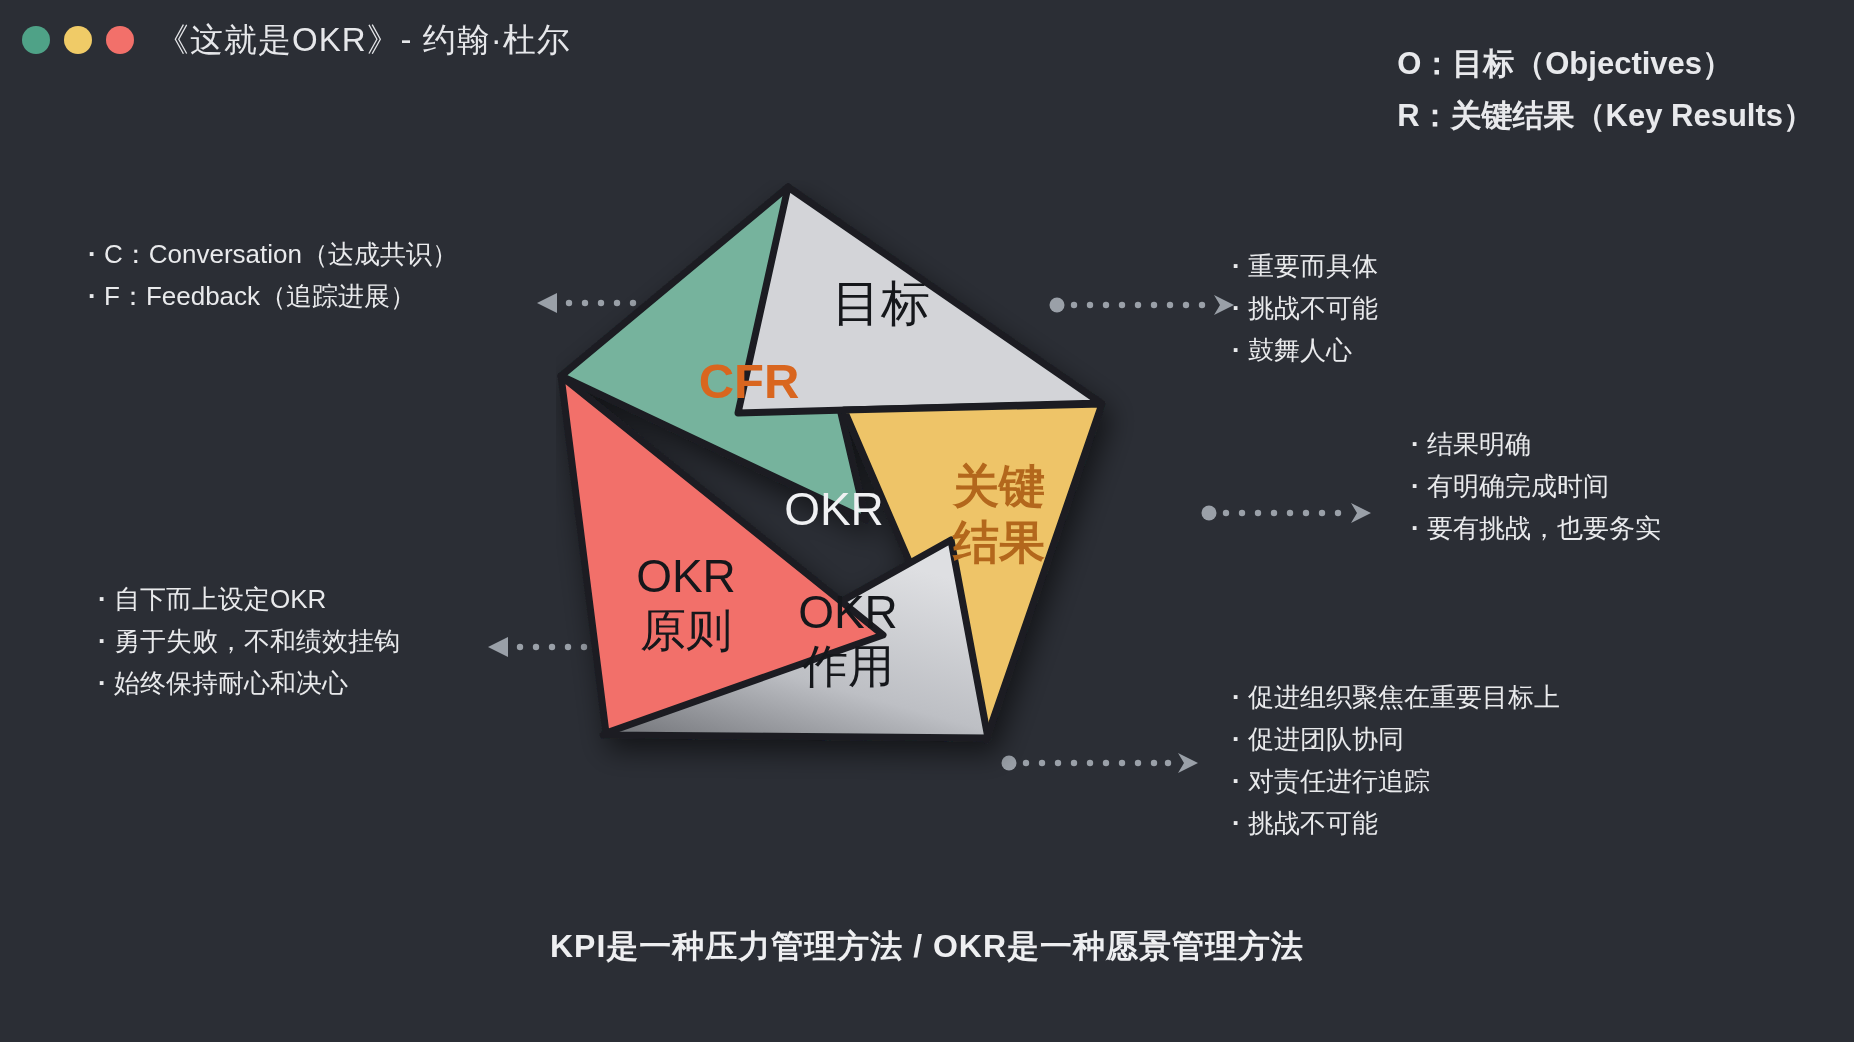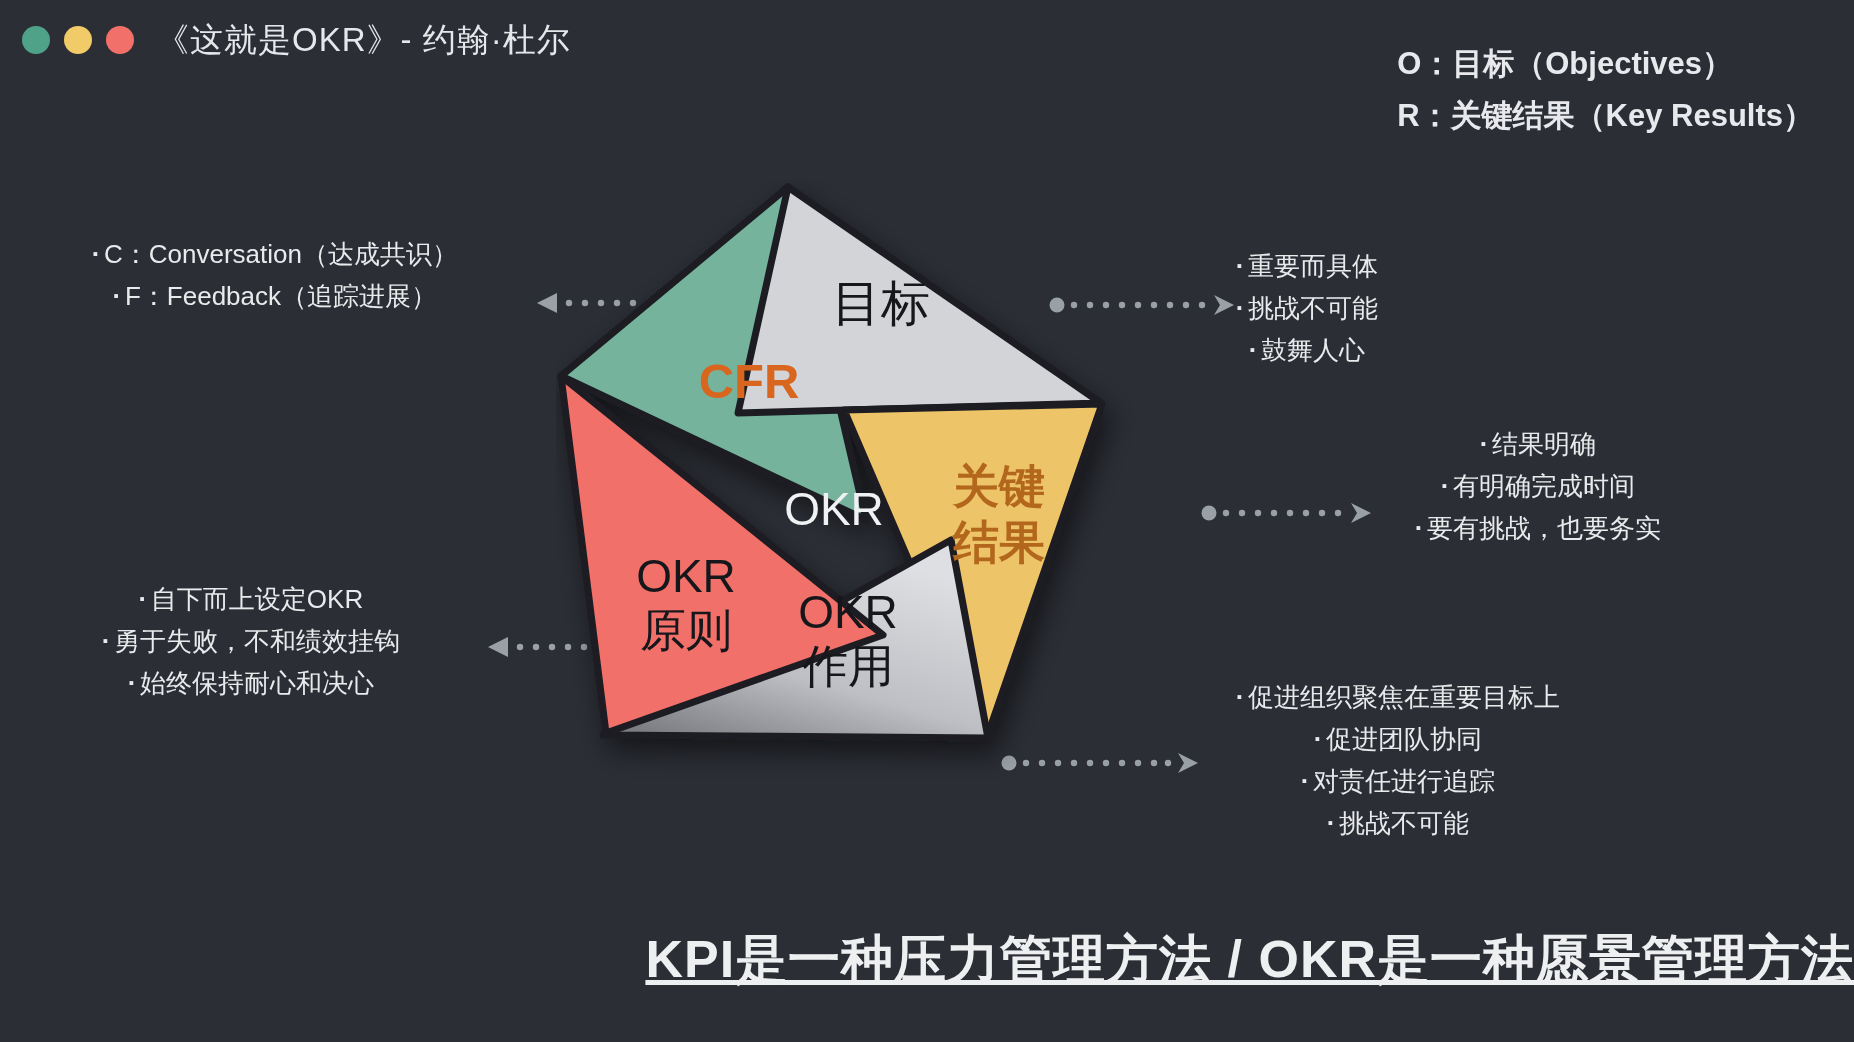--- a/index.html
+++ b/index.html
@@ -60,21 +60,21 @@
   #legend .legend-row { display: block; }
 
   
   .bullets {
     position: absolute;
     font-size: 26px;
     line-height: 1.62;
     color: #e9eaec;
     white-space: nowrap;
   }
-  .bullets .bullet-line { display: block; text-align: center; }
+  .bullets .bullet-line { display: block; }
   .bullets .bullet-line::before {
     content: "·";
     display: inline-block;
     width: 16px;
     font-weight: bold;
   }
 
   #bullets-cfr   { left: 88px;  top: 233px; }
   #bullets-obj   { left: 1232px; top: 245px; }
   #bullets-kr    { left: 1411px; top: 423px; }
@@ -96,26 +96,25 @@
     left: 556px;
     top: 180px;
   }
 
   
   #caption {
     position: absolute;
     left: 0;
     right: 0;
     top: 925px;
-    text-align: right;
-    font-size: 52px;
+    text-align: center;
+    font-size: 32px;
     font-weight: bold;
     letter-spacing: 1px;
     color: #eeeff1;
-    text-decoration: underline;
   }
 </style>
 </head>
 <body>
 
 <div id="window-dots">
   <span class="dot dot-green"></span>
   <span class="dot dot-yellow"></span>
   <span class="dot dot-red"></span>
 </div>

